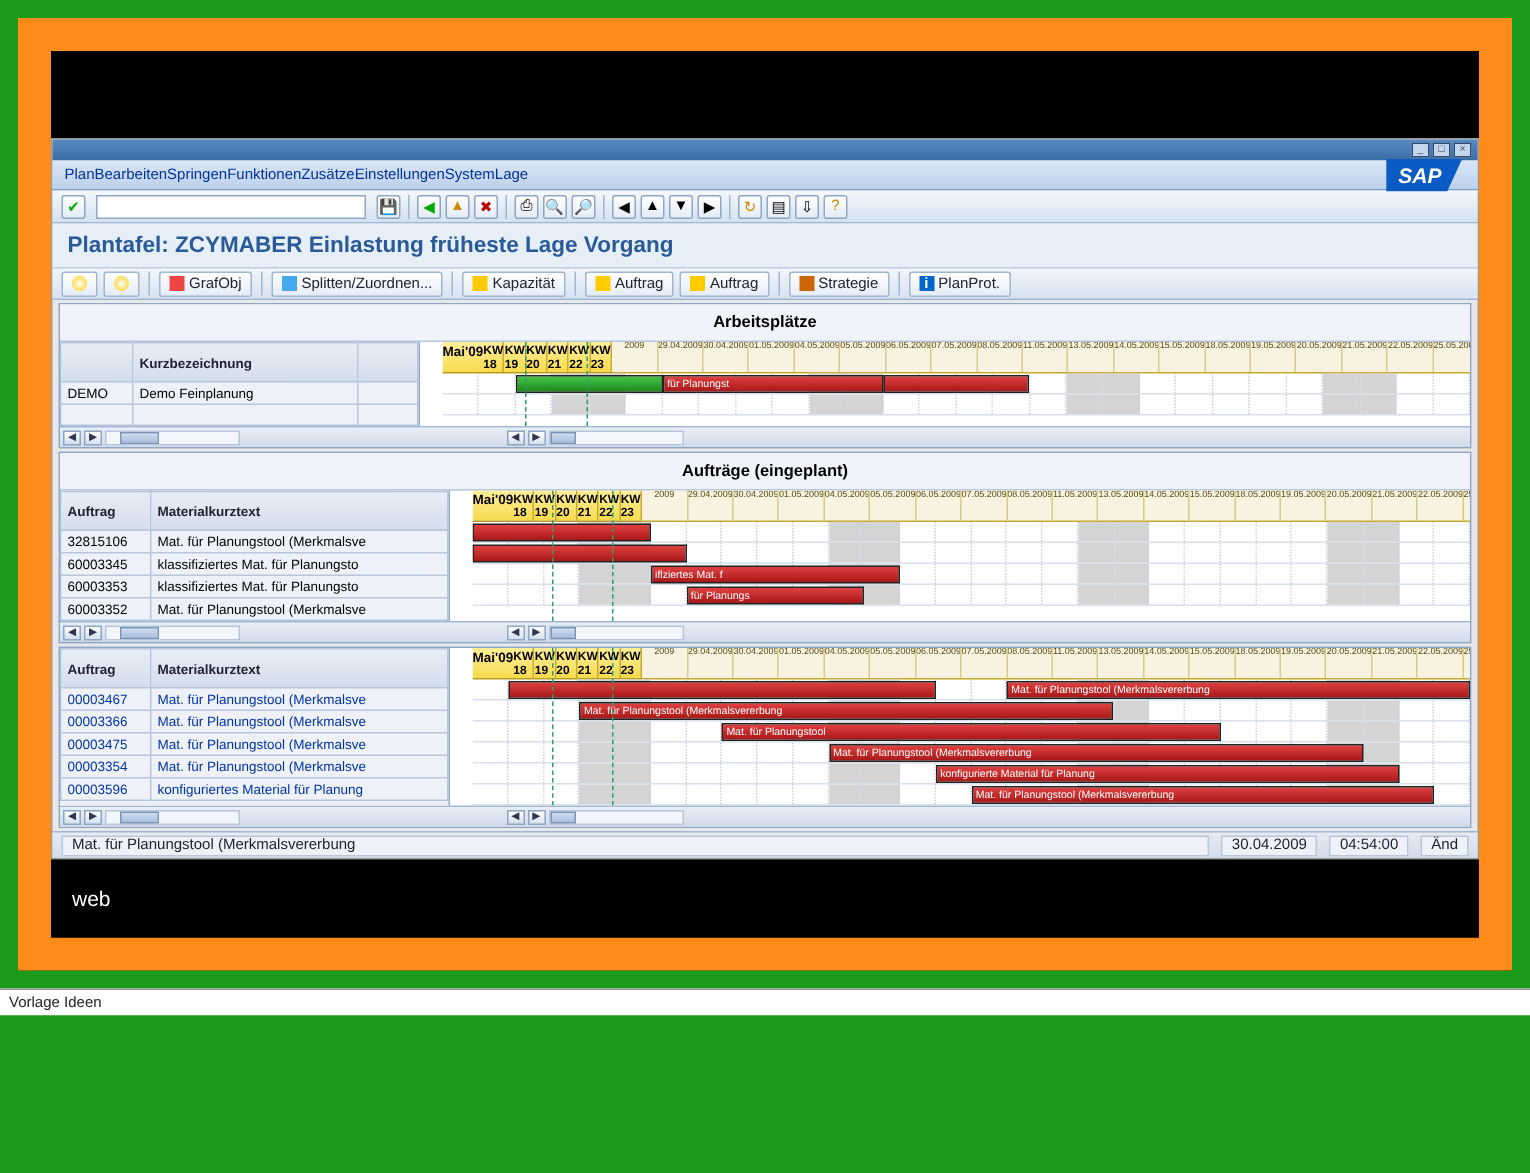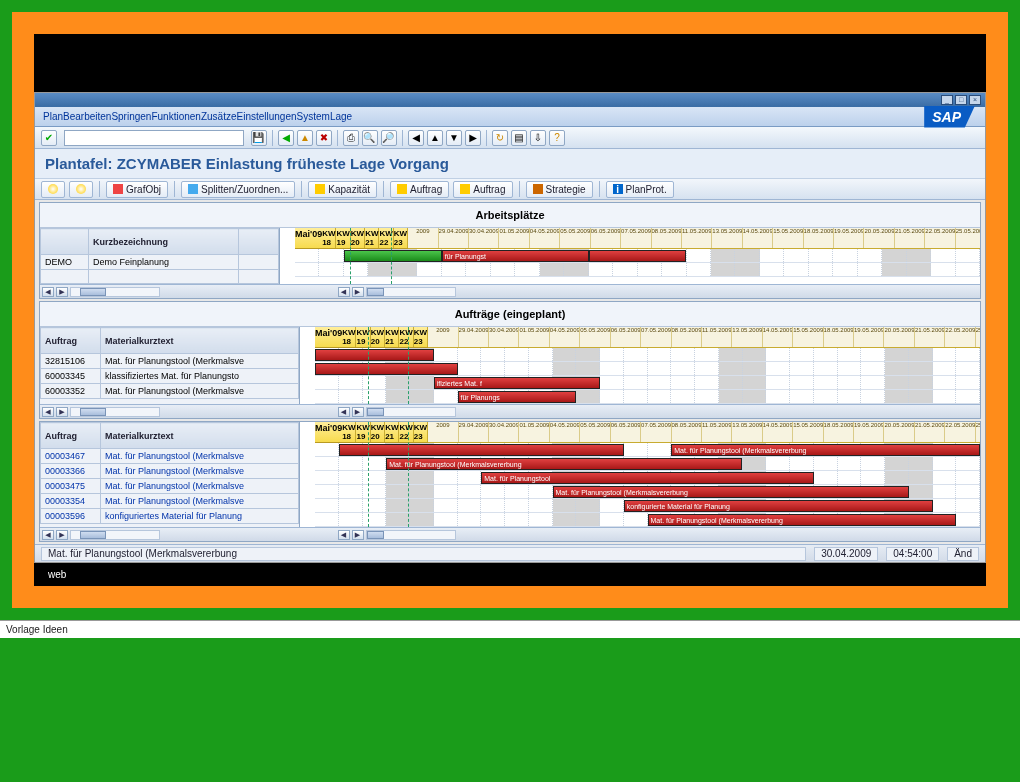--- a/index.html
+++ b/index.html
@@ -57,21 +57,21 @@
   .wknd { background:#d4d4d4; }
 
   .hscroll { background:linear-gradient(#e8eef6,#d0dae8); height:14px; border-top:1px solid #9fb6d4; display:flex; align-items:center; padding:0 2px; gap:2px; }
   .sbtn { width:12px; height:10px; background:linear-gradient(#fff,#d4e0ee); border:1px solid #8fa7c4; font-size:7px; text-align:center; line-height:8px; color:#335; }
   .strack { flex:0 0 90px; height:10px; background:#f2f5fa; border:1px solid #b6c6dc; position:relative; }
   .sthumb { position:absolute; top:0; bottom:0; background:linear-gradient(#d0ddf0,#a9bedc); border:1px solid #7a94b8; }
 
   .status-bar { display:flex; background:linear-gradient(#e6ecf4,#d2dbe8); border-top:1px solid #9fb6d4; padding:2px 6px; font-size:10px; color:#223; gap:8px; height:18px; align-items:center; }
   .status-bar .cell { border:1px solid #b6c6dc; background:#eef2f8; padding:1px 6px; height:14px; display:flex; align-items:center; }
 
-  .footer-tag { background:#000; color:#fff; font-size:10px; padding:6px 14px; }
+  .footer-tag { background:#000; color:#fff; font-size:14px; padding:18px 14px; }
   .footer2 { background:#fff; color:#222; font-size:10px; padding:3px 6px; border-top:1px solid #999; }
 
   .vguide { position:absolute; top:0; bottom:0; width:0; border-left:1px dashed #2aa06a; pointer-events:none; }
 </style>
 </head>
 <body>
 
 <div class="outer-frame">
 <div class="orange-frame">
   <div class="black-band"></div>
@@ -334,20 +334,24 @@
                   </tr>
             <tr class="row-h">
                     <td>32815106</td>
                     <td>Mat. für Planungstool (Merkmalsve</td>
                   </tr>
             <tr class="row-h">
                     <td>60003345</td>
                     <td>klassifiziertes Mat. für Planungsto</td>
                   </tr>
             <tr class="row-h">
+                    <td>60003353</td>
+                    <td>klassifiziertes Mat. für Planungsto</td>
+                  </tr>
+            <tr class="row-h">
                     <td>60003352</td>
                     <td>Mat. für Planungstool (Merkmalsve</td>
                   </tr>
           </tbody>
               </table>
         </div>
         <div class="timeline-pane">
           <div class="tl-hdr">
             <div class="tl-top">Mai'09</div>
             <div class="tl-weeks" id="weeks2">

